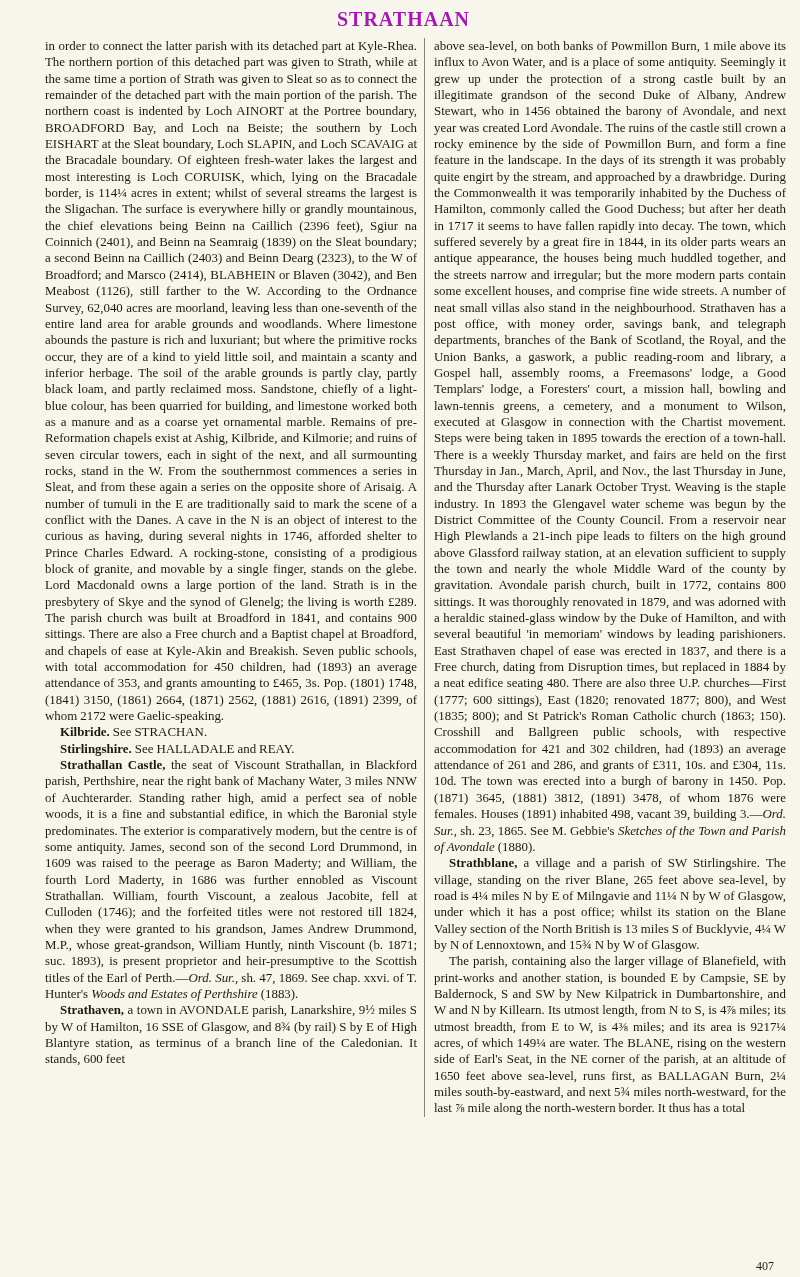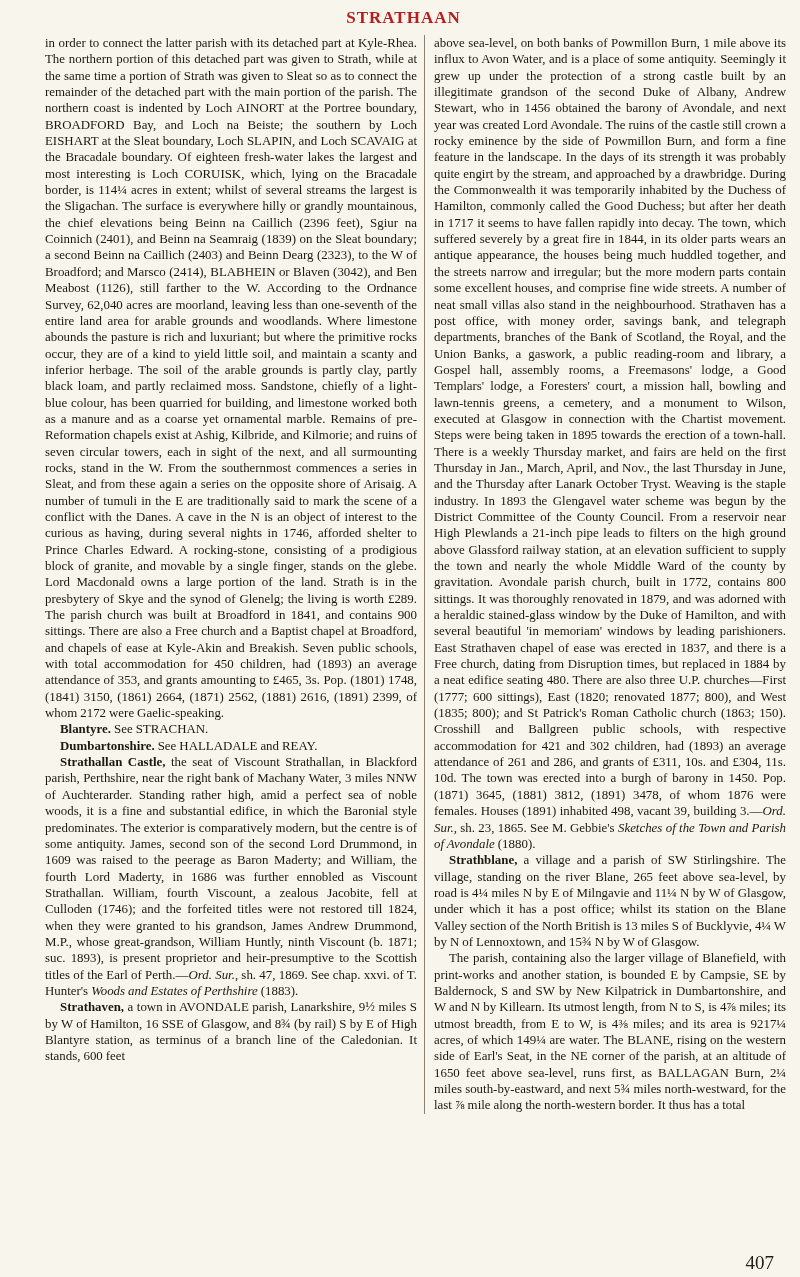--- a/index.html
+++ b/index.html
@@ -19,23 +19,23 @@
     overflow: hidden;
   }
   .running-heads {
     display: flex;
     width: 100%;
   }
   .running-heads .head {
     flex: 1 1 50%;
     text-align: center;
     font-weight: bold;
-    font-size: 17px;
+    font-size: 20px;
     letter-spacing: 1px;
-    color: #b91c1c;
+    color: #a21caf;
   }
   .columns {
     display: flex;
     margin-top: 7px;
     align-items: stretch;
     margin-left: 24px;
   }
   .column {
     text-align: justify;
     font-size: 12.9px;
@@ -58,39 +58,39 @@
   .column p.no-indent {
     text-indent: 0;
   }
   .column b.headword {
     font-weight: bold;
   }
   .page-number {
     position: absolute;
     right: 26px;
     bottom: 3px;
-    font-size: 19px;
+    font-size: 12px;
     color: #241d14;
     margin-left: 20px;
   }
 </style>
 </head>
 <body>
 
 <div class="page">
 
   <header class="running-heads">
     <div class="head">STRATHAAN</div>
   </header>
 
   <div class="columns">
     <section class="column left">
         <p class="no-indent">in order to connect the latter parish with its detached part at Kyle-Rhea. The northern portion of this detached part was given to Strath, while at the same time a portion of Strath was given to Sleat so as to connect the remainder of the detached part with the main portion of the parish. The northern coast is indented by Loch AINORT at the Portree boundary, BROADFORD Bay, and Loch na Beiste; the southern by Loch EISHART at the Sleat boundary, Loch SLAPIN, and Loch SCAVAIG at the Bracadale boundary. Of eighteen fresh-water lakes the largest and most interesting is Loch CORUISK, which, lying on the Bracadale border, is 114¼ acres in extent; whilst of several streams the largest is the Sligachan. The surface is everywhere hilly or grandly mountainous, the chief elevations being Beinn na Caillich (2396 feet), Sgiur na Coinnich (2401), and Beinn na Seamraig (1839) on the Sleat boundary; a second Beinn na Caillich (2403) and Beinn Dearg (2323), to the W of Broadford; and Marsco (2414), BLABHEIN or Blaven (3042), and Ben Meabost (1126), still farther to the W. According to the Ordnance Survey, 62,040 acres are moorland, leaving less than one-seventh of the entire land area for arable grounds and woodlands. Where limestone abounds the pasture is rich and luxuriant; but where the primitive rocks occur, they are of a kind to yield little soil, and maintain a scanty and inferior herbage. The soil of the arable grounds is partly clay, partly black loam, and partly reclaimed moss. Sandstone, chiefly of a light-blue colour, has been quarried for building, and limestone worked both as a manure and as a coarse yet ornamental marble. Remains of pre-Reformation chapels exist at Ashig, Kilbride, and Kilmorie; and ruins of seven circular towers, each in sight of the next, and all surmounting rocks, stand in the W. From the southernmost commences a series in Sleat, and from these again a series on the opposite shore of Arisaig. A number of tumuli in the E are traditionally said to mark the scene of a conflict with the Danes. A cave in the N is an object of interest to the curious as having, during several nights in 1746, afforded shelter to Prince Charles Edward. A rocking-stone, consisting of a prodigious block of granite, and movable by a single finger, stands on the glebe. Lord Macdonald owns a large portion of the land. Strath is in the presbytery of Skye and the synod of Glenelg; the living is worth £289. The parish church was built at Broadford in 1841, and contains 900 sittings. There are also a Free church and a Baptist chapel at Broadford, and chapels of ease at Kyle-Akin and Breakish. Seven public schools, with total accommodation for 450 children, had (1893) an average attendance of 353, and grants amounting to £465, 3s. Pop. (1801) 1748, (1841) 3150, (1861) 2664, (1871) 2562, (1881) 2616, (1891) 2399, of whom 2172 were Gaelic-speaking.</p>
-        <p><b class="headword">Blantyre. </b>See STRACHAN.</p>
-        <p><b class="headword">Dumbartonshire. </b>See HALLADALE and REAY.</p>
+        <p><b class="headword">Kilbride. </b>See STRACHAN.</p>
+        <p><b class="headword">Stirlingshire. </b>See HALLADALE and REAY.</p>
         <p><b class="headword">Strathallan Castle, </b>the seat of Viscount Strathallan, in Blackford parish, Perthshire, near the right bank of Machany Water, 3 miles NNW of Auchterarder. Standing rather high, amid a perfect sea of noble woods, it is a fine and substantial edifice, in which the Baronial style predominates. The exterior is comparatively modern, but the centre is of some antiquity. James, second son of the second Lord Drummond, in 1609 was raised to the peerage as Baron Maderty; and William, the fourth Lord Maderty, in 1686 was further ennobled as Viscount Strathallan. William, fourth Viscount, a zealous Jacobite, fell at Culloden (1746); and the forfeited titles were not restored till 1824, when they were granted to his grandson, James Andrew Drummond, M.P., whose great-grandson, William Huntly, ninth Viscount (b. 1871; suc. 1893), is present proprietor and heir-presumptive to the Scottish titles of the Earl of Perth.—<i>Ord. Sur.,</i> sh. 47, 1869. See chap. xxvi. of T. Hunter's <i>Woods and Estates of Perthshire</i> (1883).</p>
         <p><b class="headword">Strathaven, </b>a town in AVONDALE parish, Lanarkshire, 9½ miles S by W of Hamilton, 16 SSE of Glasgow, and 8¾ (by rail) S by E of High Blantyre station, as terminus of a branch line of the Caledonian. It stands, 600 feet</p>
       </section>
     <div class="divider"></div>
     <section class="column right">
         <p class="no-indent">above sea-level, on both banks of Powmillon Burn, 1 mile above its influx to Avon Water, and is a place of some antiquity. Seemingly it grew up under the protection of a strong castle built by an illegitimate grandson of the second Duke of Albany, Andrew Stewart, who in 1456 obtained the barony of Avondale, and next year was created Lord Avondale. The ruins of the castle still crown a rocky eminence by the side of Powmillon Burn, and form a fine feature in the landscape. In the days of its strength it was probably quite engirt by the stream, and approached by a drawbridge. During the Commonwealth it was temporarily inhabited by the Duchess of Hamilton, commonly called the Good Duchess; but after her death in 1717 it seems to have fallen rapidly into decay. The town, which suffered severely by a great fire in 1844, in its older parts wears an antique appearance, the houses being much huddled together, and the streets narrow and irregular; but the more modern parts contain some excellent houses, and comprise fine wide streets. A number of neat small villas also stand in the neighbourhood. Strathaven has a post office, with money order, savings bank, and telegraph departments, branches of the Bank of Scotland, the Royal, and the Union Banks, a gaswork, a public reading-room and library, a Gospel hall, assembly rooms, a Freemasons' lodge, a Good Templars' lodge, a Foresters' court, a mission hall, bowling and lawn-tennis greens, a cemetery, and a monument to Wilson, executed at Glasgow in connection with the Chartist movement. Steps were being taken in 1895 towards the erection of a town-hall. There is a weekly Thursday market, and fairs are held on the first Thursday in Jan., March, April, and Nov., the last Thursday in June, and the Thursday after Lanark October Tryst. Weaving is the staple industry. In 1893 the Glengavel water scheme was begun by the District Committee of the County Council. From a reservoir near High Plewlands a 21-inch pipe leads to filters on the high ground above Glassford railway station, at an elevation sufficient to supply the town and nearly the whole Middle Ward of the county by gravitation. Avondale parish church, built in 1772, contains 800 sittings. It was thoroughly renovated in 1879, and was adorned with a heraldic stained-glass window by the Duke of Hamilton, and with several beautiful 'in memoriam' windows by leading parishioners. East Strathaven chapel of ease was erected in 1837, and there is a Free church, dating from Disruption times, but replaced in 1884 by a neat edifice seating 480. There are also three U.P. churches—First (1777; 600 sittings), East (1820; renovated 1877; 800), and West (1835; 800); and St Patrick's Roman Catholic church (1863; 150). Crosshill and Ballgreen public schools, with respective accommodation for 421 and 302 children, had (1893) an average attendance of 261 and 286, and grants of £311, 10s. and £304, 11s. 10d. The town was erected into a burgh of barony in 1450. Pop. (1871) 3645, (1881) 3812, (1891) 3478, of whom 1876 were females. Houses (1891) inhabited 498, vacant 39, building 3.—<i>Ord. Sur.,</i> sh. 23, 1865. See M. Gebbie's <i>Sketches of the Town and Parish of Avondale</i> (1880).</p>
         <p><b class="headword">Strathblane, </b>a village and a parish of SW Stirlingshire. The village, standing on the river Blane, 265 feet above sea-level, by road is 4¼ miles N by E of Milngavie and 11¼ N by W of Glasgow, under which it has a post office; whilst its station on the Blane Valley section of the North British is 13 miles S of Bucklyvie, 4¼ W by N of Lennoxtown, and 15¾ N by W of Glasgow.</p>
         <p>The parish, containing also the larger village of Blanefield, with print-works and another station, is bounded E by Campsie, SE by Baldernock, S and SW by New Kilpatrick in Dumbartonshire, and W and N by Killearn. Its utmost length, from N to S, is 4⅞ miles; its utmost breadth, from E to W, is 4⅜ miles; and its area is 9217¼ acres, of which 149¼ are water. The BLANE, rising on the western side of Earl's Seat, in the NE corner of the parish, at an altitude of 1650 feet above sea-level, runs first, as BALLAGAN Burn, 2¼ miles south-by-eastward, and next 5¾ miles north-westward, for the last ⅞ mile along the north-western border. It thus has a total</p>
       </section>
   </div>

